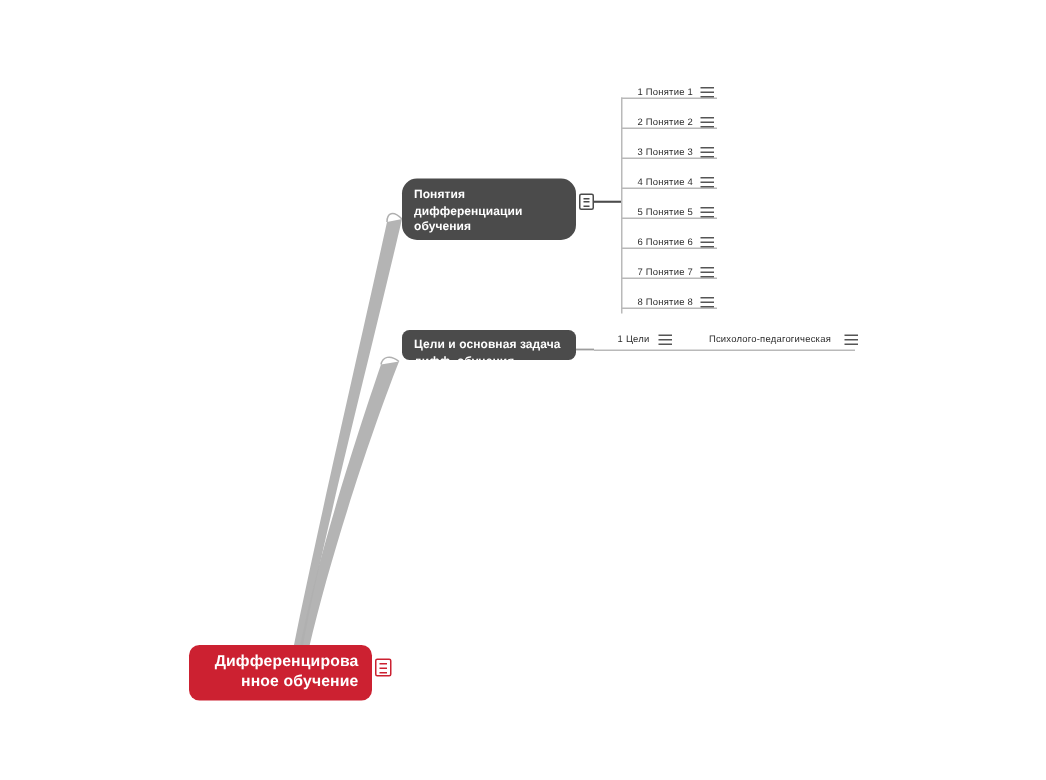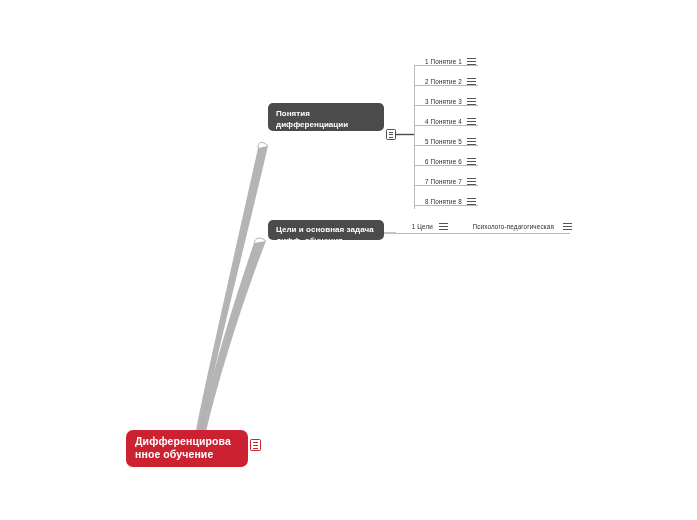--- a/index.html
+++ b/index.html
@@ -37,41 +37,43 @@
     background: #cc2131;
     border-radius: 7px;
     box-sizing: border-box;
     padding: 5px 9px 0 9px;
     color: #ffffff;
     font-size: 10.5px;
     font-weight: bold;
     line-height: 13px;
     letter-spacing: .1px;
     z-index: 5;
+    text-align: right;
   }
 
   
   .dark-node {
     position: absolute;
     background: #4b4b4b;
     border-radius: 5px;
     box-sizing: border-box;
     color: #ffffff;
     font-size: 8px;
     font-weight: bold;
     line-height: 10.5px;
     letter-spacing: .05px;
     z-index: 5;
   }
   #node-ponyatiya {
     left: 268px;
-    top: 103px;
+    top: 119px;
     width: 116px;
-    height: 28px;
+    height: 41px;
     padding: 6px 7px 0 8px;
+    border-radius: 10px;
   }
   #node-celi {
     left: 268px;
     top: 220px;
     width: 116px;
     height: 20px;
     padding: 5px 7px 0 8px;
   }
 
   

